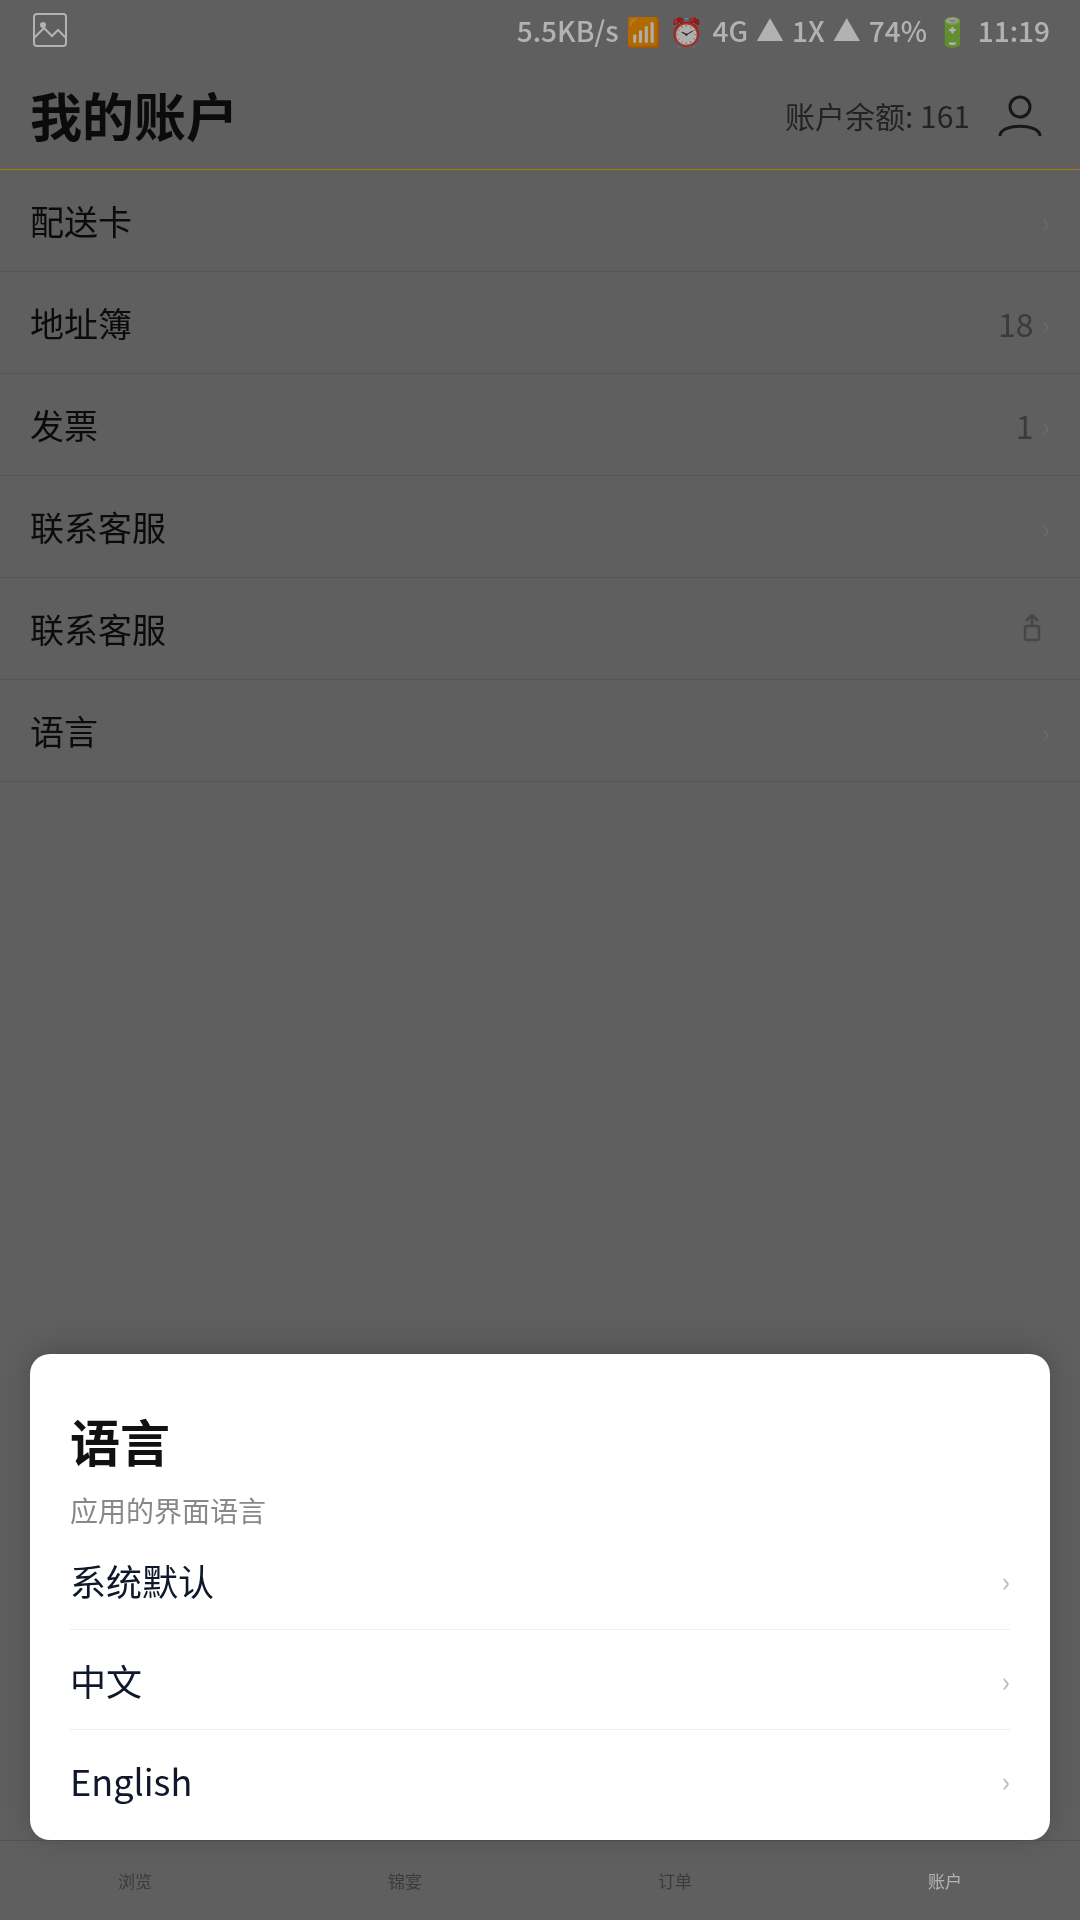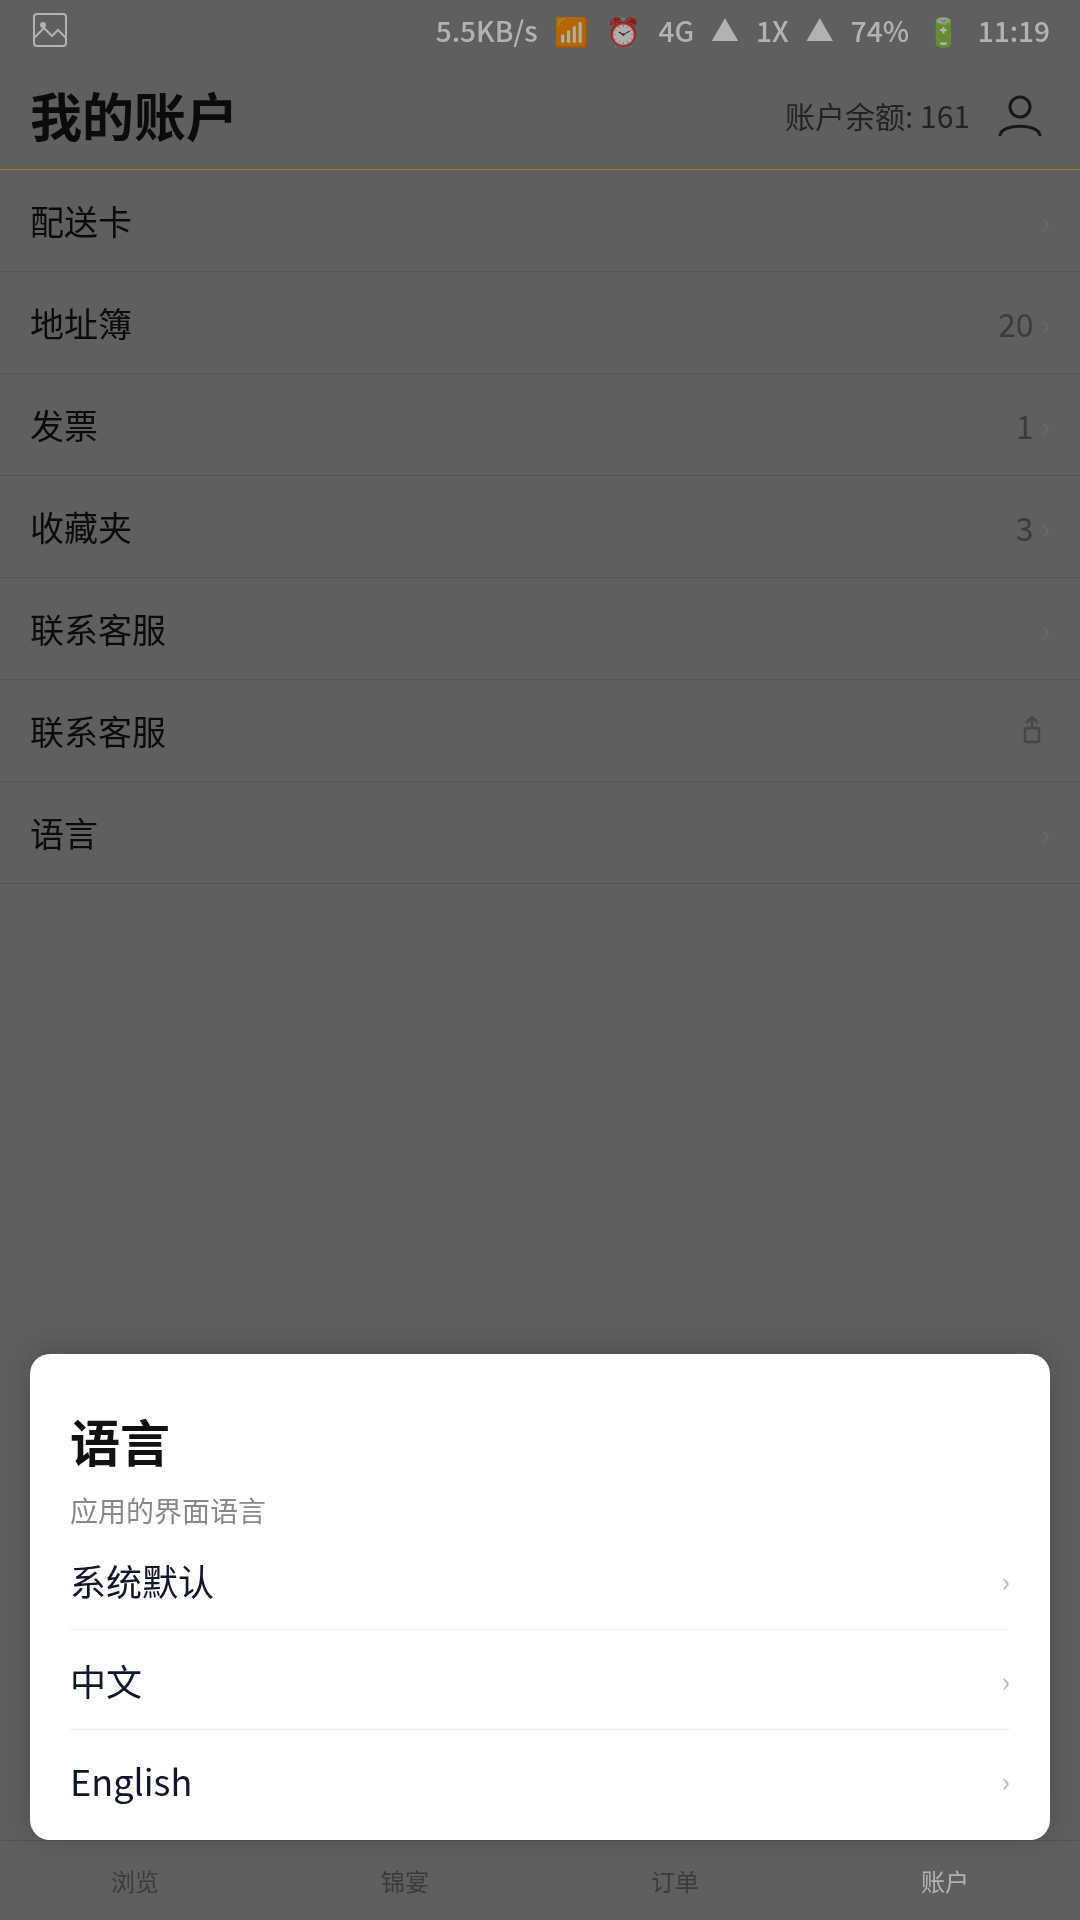--- a/index.html
+++ b/index.html
@@ -24,21 +24,21 @@
       justify-content: space-between;
       padding: 0 30px;
     }
     .status-bar-left {
       display: flex;
       align-items: center;
     }
     .status-bar-right {
       display: flex;
       align-items: center;
-      gap: 17px;
+      gap: 8px;
       font-size: 28px;
       color: #fff;
       font-weight: 500;
     }
 
     
     .header {
       width: 100%;
       height: 110px;
       background: #888888;
@@ -177,21 +177,21 @@
     .nav-item {
       display: flex;
       flex-direction: column;
       align-items: center;
       justify-content: center;
       flex: 1;
       height: 100%;
       cursor: pointer;
     }
     .nav-label {
-      font-size: 24px;
+      font-size: 17px;
       color: #555;
     }
     .nav-label.active {
       color: #ffffff;
     }
 
     
     .person-svg {
       width: 50px;
       height: 50px;
@@ -239,35 +239,28 @@
 <div class="menu-list" id="menu-list">
     <div class="menu-item">
       <span class="menu-item-left">配送卡</span>
       <div class="menu-item-right">
         <span class="chevron">›</span>
       </div>
     </div>
     <div class="menu-item">
       <span class="menu-item-left">地址簿</span>
       <div class="menu-item-right">
-        <span>20</span>
+        <span>18</span>
         <span class="chevron">›</span>
       </div>
     </div>
     <div class="menu-item">
       <span class="menu-item-left">发票</span>
       <div class="menu-item-right">
         <span>1</span>
-        <span class="chevron">›</span>
-      </div>
-    </div>
-    <div class="menu-item">
-      <span class="menu-item-left">收藏夹</span>
-      <div class="menu-item-right">
-        <span>3</span>
         <span class="chevron">›</span>
       </div>
     </div>
     <div class="menu-item">
       <span class="menu-item-left">联系客服</span>
       <div class="menu-item-right">
         <span class="chevron">›</span>
       </div>
     </div>
     <div class="menu-item">

